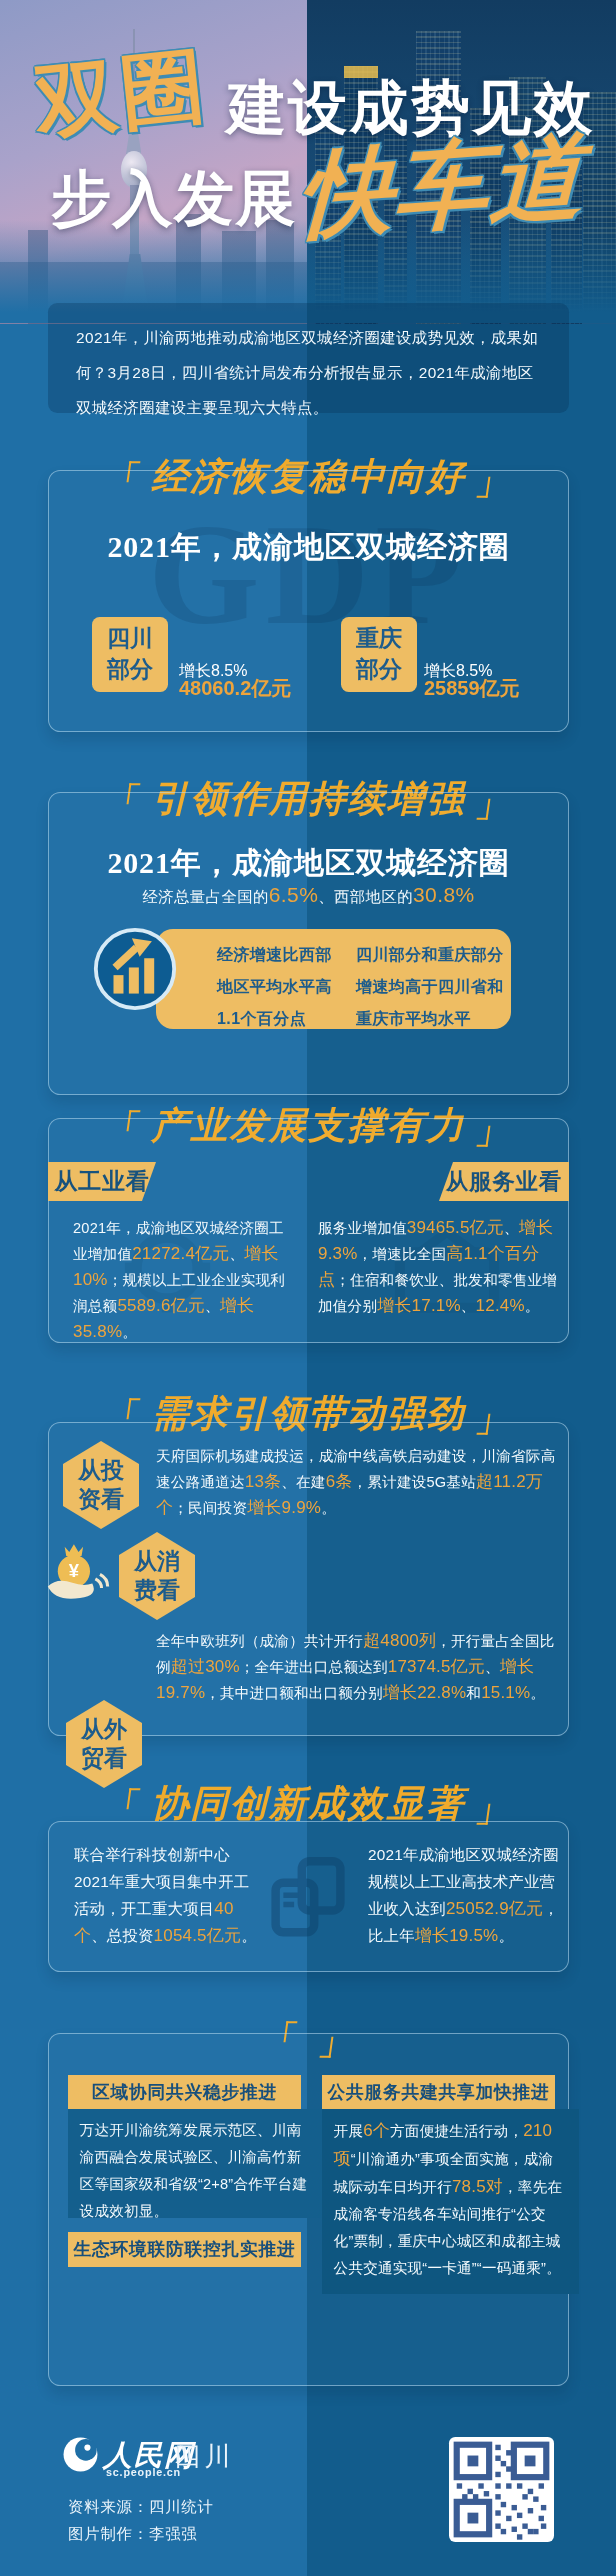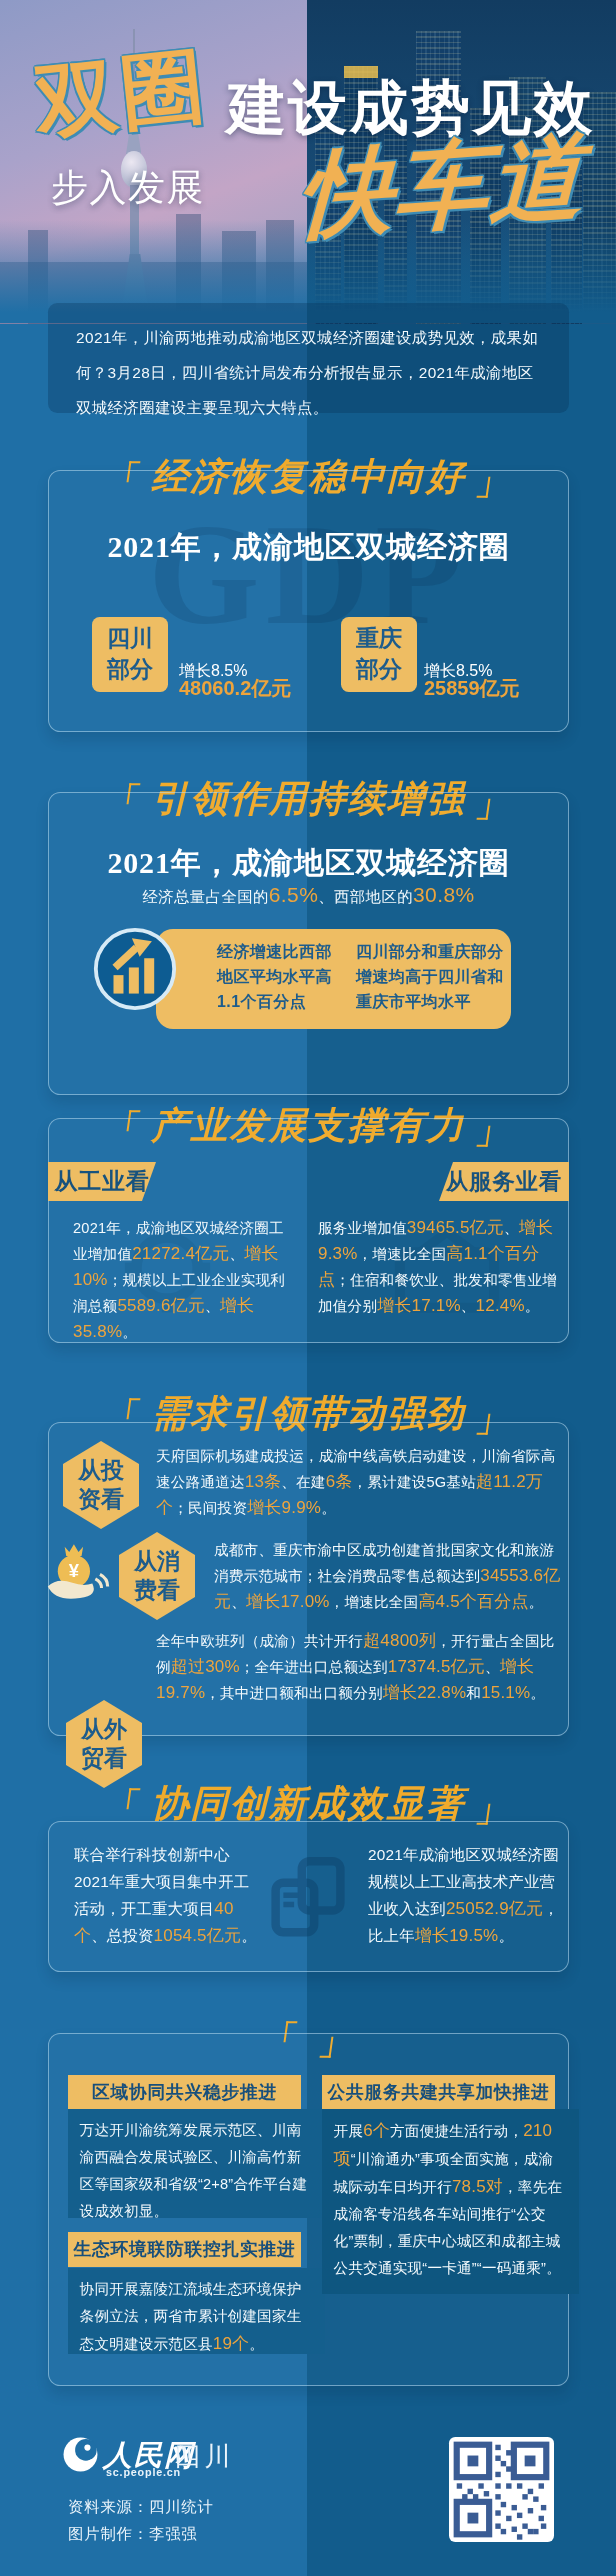--- a/index.html
+++ b/index.html
@@ -31,21 +31,21 @@
       clip-path:polygon(28% 0,72% 0,100% 100%,0 100%);}
   .fade{position:absolute;top:220px;height:103px;}
   #fade-l{left:0;width:307px;background:linear-gradient(180deg,rgba(31,111,166,0) 0%,#1f6fa6 90%);}
   #fade-r{left:307px;width:310px;background:linear-gradient(180deg,rgba(18,92,140,0) 0%,#125c8c 90%);}
   .gold-title{color:#f1b153;font-weight:bold;
       text-shadow:1.5px 0 0 #3f8cb4,-1.5px 0 0 #3f8cb4,0 1.5px 0 #3f8cb4,0 -1.5px 0 #3f8cb4,
                   2.3px 2.3px 0 #3f8cb4,-1.5px 1.5px 0 #3f8cb4,1.5px -1.5px 0 #3f8cb4;}
   #t-accent1{left:35px;top:51px;font-size:82px;line-height:85px;transform:rotate(-6deg);letter-spacing:4.6px;}
   #t-rest1{left:227px;top:77px;font-size:59px;line-height:62px;color:#ffffff;font-weight:bold;
       letter-spacing:2.3px;text-shadow:0 2.3px 6.2px rgba(10,30,60,0.45);text-align:center;}
-  #t-prefix2{left:51px;top:159px;font-size:37px;line-height:57px;color:#ffffff;font-weight:normal;
+  #t-prefix2{left:51px;top:171px;font-size:60px;line-height:57px;color:#ffffff;font-weight:bold;
       letter-spacing:1.5px;text-shadow:0 2.3px 6.2px rgba(10,30,60,0.45);}
   #t-accent2{left:299px;top:136px;font-size:94px;line-height:99px;font-style:italic;
       transform:rotate(-4deg) skewX(-6deg);letter-spacing:1.5px;}
 
   
   #intro{left:48px;top:303px;width:521px;height:110px;border-radius:9.2px;
       background:rgba(8,48,82,0.30);box-sizing:border-box;padding:17px 28px 0 28px;}
   #intro p{margin:0;color:#f4fafd;font-size:15.4px;line-height:35px;letter-spacing:0.4px;}
 
   
@@ -76,21 +76,21 @@
 
   
   .glabel{width:76px;height:75px;border-radius:7.7px;background:#eebd63;color:#1d5c8c;
       font-size:23px;font-weight:bold;line-height:31px;text-align:center;white-space:pre-line;
       box-sizing:border-box;padding-top:6.2px;}
   .gval{font-size:20px;font-weight:bold;margin-top:48px;}
   .ggrow{color:#ffffff;font-size:16px;}
 
   
   #s2-panel{left:156px;top:929px;width:355px;height:100px;border-radius:17px;background:#eebd63;}
-  .note{color:#1d5c8c;font-size:16px;line-height:25px;font-weight:bold;letter-spacing:0.4px;}
+  .note{color:#1d5c8c;font-size:16px;line-height:32px;font-weight:bold;letter-spacing:0.4px;}
   #s2-icon{left:92px;top:926px;width:86px;height:86px;}
 
   
   .banner{background:#eebd63;color:#17527e;font-size:23px;font-weight:bold;text-align:center;
       height:39px;line-height:39px;letter-spacing:0.8px;}
   #ban-l{left:48px;top:1162px;width:108px;clip-path:polygon(0 0,100% 0,calc(100% - 14px) 100%,0 100%);}
   #ban-r{left:439px;top:1162px;width:130px;font-size:22.4px;clip-path:polygon(14px 0,100% 0,100% 100%,0 100%);}
   .wm{opacity:0.10;}
 
   
@@ -219,21 +219,20 @@
   <svg class="abs" style="left:46px;top:1539px;" width="65" height="66" viewBox="0 0 84 86">
     <polygon points="24,10 30,17 36,7 42,17 48,10 46,22 26,22" fill="#eebd54"></polygon>
     <circle cx="36" cy="42" r="21" fill="#eebd54"></circle>
     <rect x="28" y="20" width="16" height="8" rx="3" fill="#eebd54"></rect>
     <text x="36" y="50" font-size="24" font-weight="bold" fill="#ffffff" text-anchor="middle" font-family="'Liberation Sans',sans-serif">¥</text>
     <path d="M2 62 q12 -12 32 -5 q14 5 26 1 q8 16 -16 19 q-32 5 -42 -15 z" fill="#f2e8cf"></path>
     <path d="M64 52 q8 4 8 12 M70 46 q10 5 10 16" stroke="#f2e8cf" stroke-width="4" fill="none"></path>
   </svg>
   <div class="abs hex serif" style="left:119px;top:1532px;">从消
 费看</div>
-  <div class="abs p" style="left:214px;top:1537px;width:351px;"><span>成都市、重庆市渝中区成功创建首批国家文化和旅游消费示范城市；社会消费品零售总额达到</span><span class="hl">34553.6亿元</span><span>、</span><span class="hl">增长17.0%</span><span>，增速比全国</span><span class="hl">高4.5个百分点</span><span>。</span></div>
   <div class="abs hex serif" style="left:66px;top:1700px;">从外
 贸看</div>
   <div class="abs p" style="left:156px;top:1628px;width:407px;"><span>全年中欧班列（成渝）共计开行</span><span class="hl">超4800列</span><span>，开行量占全国比例</span><span class="hl">超过30%</span><span>；全年进出口总额达到</span><span class="hl">17374.5亿元</span><span>、</span><span class="hl">增长19.7%</span><span>，其中进口额和出口额分别</span><span class="hl">增长22.8%</span><span>和</span><span class="hl">15.1%</span><span>。</span></div>
 
   <div class="abs sec-h" style="top:1779px;">
     <span class="brk brk-l"></span><span>协同创新成效显著</span><span class="brk brk-r"></span>
   </div>
   <div id="card5" class="abs card"></div>
   <svg class="abs" style="left:271px;top:1855px;opacity:0.45;" width="74" height="85" viewBox="0 0 96 110">
     <rect x="6" y="36" width="50" height="64" rx="10" fill="none" stroke="#0d3f68" stroke-width="11"></rect>
@@ -245,23 +244,20 @@
 
   <div class="abs sec-h" style="top:2016px;">
     <span class="brk brk-l"></span><span class="brk brk-r"></span>
   </div>
   <div id="card6" class="abs card"></div>
   <div class="abs g-head serif" style="left:68px;top:2075px;">区域协同共兴稳步推进</div>
   <div id="panel1" class="abs panel" style="left:68px;top:2109px;height:109px;">
     <div class="p"><span>万达开川渝统筹发展示范区、川南渝西融合发展试验区、川渝高竹新区等国家级和省级“2+8”合作平台建设成效初显。</span></div>
   </div>
   <div class="abs g-head serif" style="left:68px;top:2232px;height:35px;line-height:35px;">生态环境联防联控扎实推进</div>
-  <div id="panel2" class="abs panel" style="left:68px;top:2268px;height:86px;">
-    <div class="p"><span>协同开展嘉陵江流域生态环境保护条例立法，两省市累计创建国家生态文明建设示范区县</span><span class="hl">19个</span><span>。</span></div>
-  </div>
   <div class="abs g-head serif" style="left:322px;top:2075px;">公共服务共建共享加快推进</div>
   <div id="panel3" class="abs panel" style="left:322px;top:2109px;height:185px;">
     <div class="p"><span>开展</span><span class="hl">6个</span><span>方面便捷生活行动，</span><span class="hl">210项</span><span>“川渝通办”事项全面实施，成渝城际动车日均开行</span><span class="hl">78.5对</span><span>，率先在成渝客专沿线各车站间推行“公交化”票制，重庆中心城区和成都主城公共交通实现“一卡通”“一码通乘”。</span></div>
   </div>
 
   <svg class="abs" style="left:62px;top:2436px;" width="37" height="37" viewBox="0 0 48 48">
     <circle cx="24" cy="24" r="22" fill="#ffffff"></circle>
     <circle cx="31" cy="18" r="14" fill="#1f6fa6"></circle>
     <path d="M8 32 q14 10 32 0" stroke="#ffffff" stroke-width="5" fill="none"></path>
     <circle cx="33" cy="15" r="4" fill="#ffffff"></circle>

